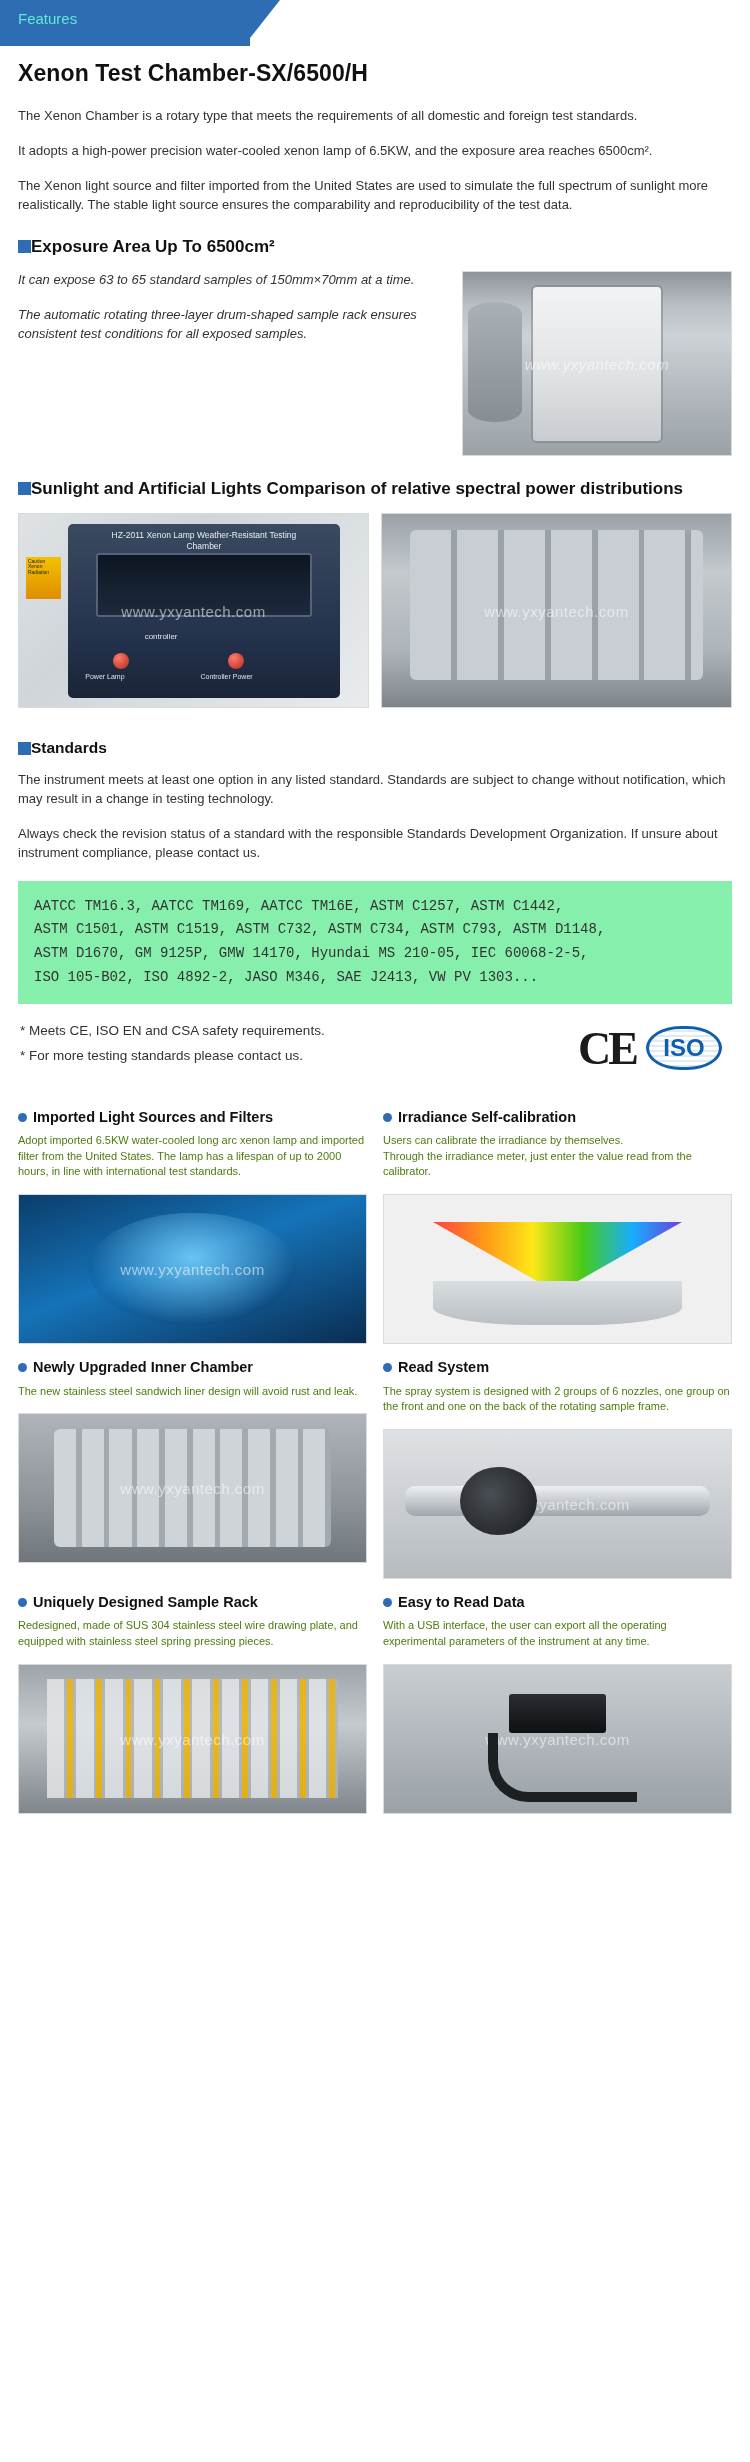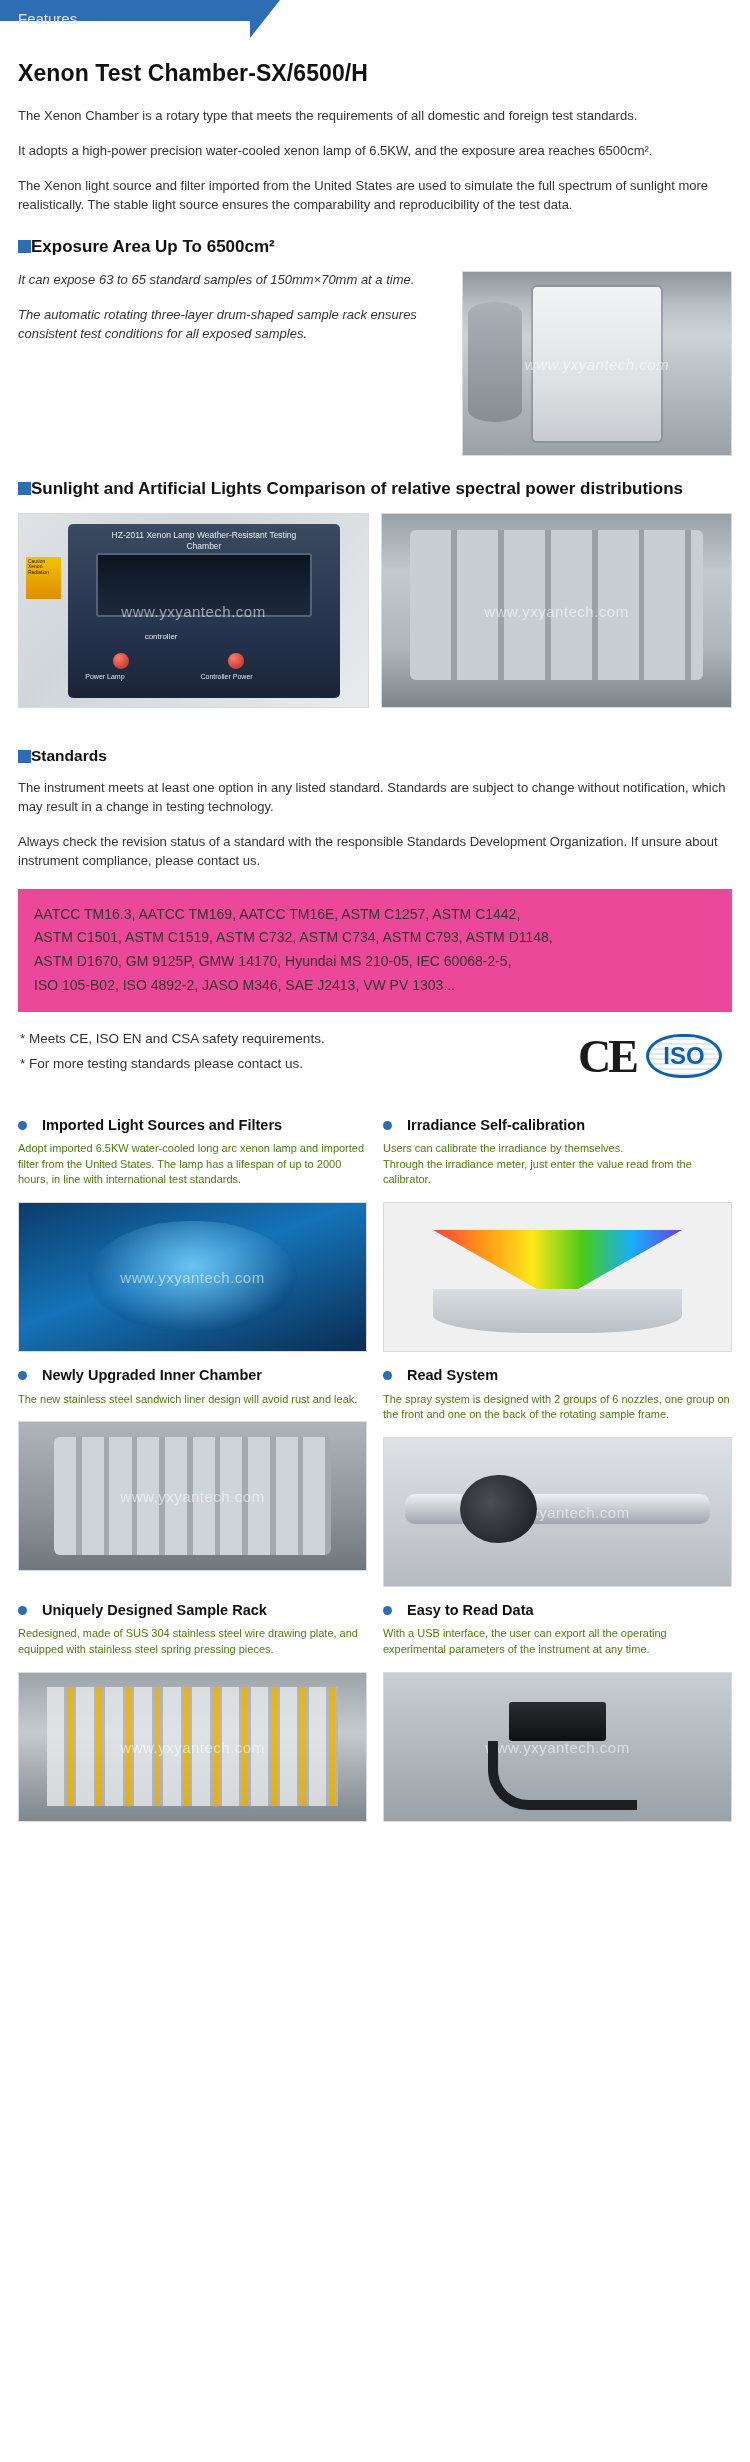--- a/index.html
+++ b/index.html
@@ -9,23 +9,23 @@
     font-family: "Liberation Sans", sans-serif;
     color:#222;
     background:#ffffff;
   }
   .page { width:750px; position:relative; padding:0 0 10px 0; }
 
   
   .ribbon-wrap { position:relative; height:38px; }
   .ribbon {
     position:absolute; left:0; top:0;
-    height:21px; width:250px;
+    height:46px; width:250px;
     background:#2e6db4;
-    color:#e5e5e5;
+    color:#5eead4;
     font-size:15px;
     line-height:38px;
     padding-left:18px;
   }
   .ribbon-tail {
     position:absolute; left:250px; top:0;
     width:0; height:0;
     border-top:38px solid #2e6db4;
     border-right:30px solid transparent;
   }
@@ -167,26 +167,27 @@
   }
   .ph-rack .drum {
     position:absolute; left:8%; top:8%;
     width:84%; height:78%;
     background:repeating-linear-gradient(90deg,#c8ced3 0 14%,#9aa2a8 14% 16%);
     border-radius:6px;
   }
 
   
   .std-box {
-    background:#ec4899;
+    background:#86efac;
     padding:14px 16px;
     margin:18px 0 16px 0;
     font-size:14px;
     line-height:1.7;
     color:#333;
+    font-family:Liberation Mono, monospace;
   }
 
   .notes { font-size:13.5px; line-height:1.7; color:#333; margin:2px; }
 
   .certs {
     position:relative;
     height:60px;
     margin-top:-48px;
   }
   .ce-mark {
@@ -210,21 +211,21 @@
   
   .grid {
     display:grid;
     grid-template-columns:1fr 1fr;
     column-gap:16px;
     row-gap:0px;
     margin-top:26px;
   }
   .cell { }
   .dot-head {
-    display:flex; align-items:flex-start; gap:15px;
+    display:flex; align-items:flex-start; gap:6px;
     margin:0 0 6px 0;
   }
   .dot {
     width:9px; height:9px; border-radius:50%;
     background:#2e6db4; flex:0 0 9px; margin-top:5px;
   }
   .dot-head h3 {
     margin:0; font-size:14.5px; font-weight:bold; color:#111; line-height:1.35;
   }
   .cell p {
@@ -351,21 +352,21 @@
         </div>
       </div>
       <div class="half">
         <div class="photo ph-rack">
           <div class="drum"></div>
           <div class="wm">www.yxyantech.com</div>
         </div>
       </div>
     </div>
 
-    <div class="sec-head small" style="margin-top:38px;">
+    <div class="sec-head small" style="margin-top:30px;">
       <div class="sq"></div>
       <h2>Standards</h2>
     </div>
 
     <p class="body">The instrument meets at least one option in any listed standard. Standards are subject to change without notification, which may result in a change in testing technology.</p>
     <p class="body">Always check the revision status of a standard with the responsible Standards Development Organization. If unsure about instrument compliance, please contact us.</p>
 
     <div class="std-box">
       <div>AATCC TM16.3, AATCC TM169, AATCC TM16E, ASTM C1257, ASTM C1442,</div>
       <div>ASTM C1501, ASTM C1519, ASTM C732, ASTM C734, ASTM C793, ASTM D1148,</div>

